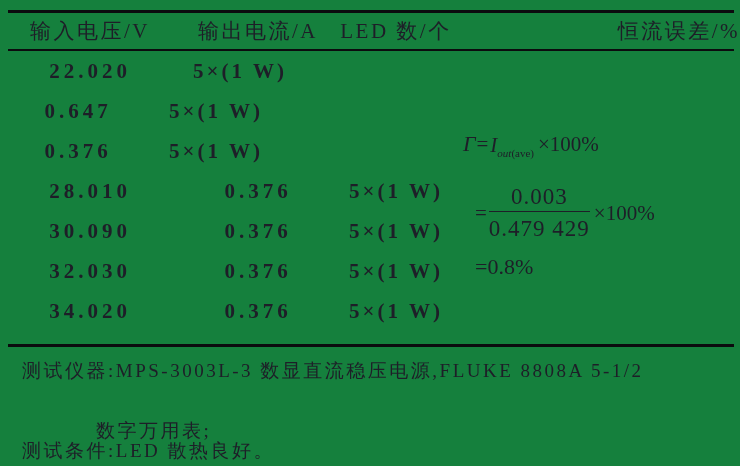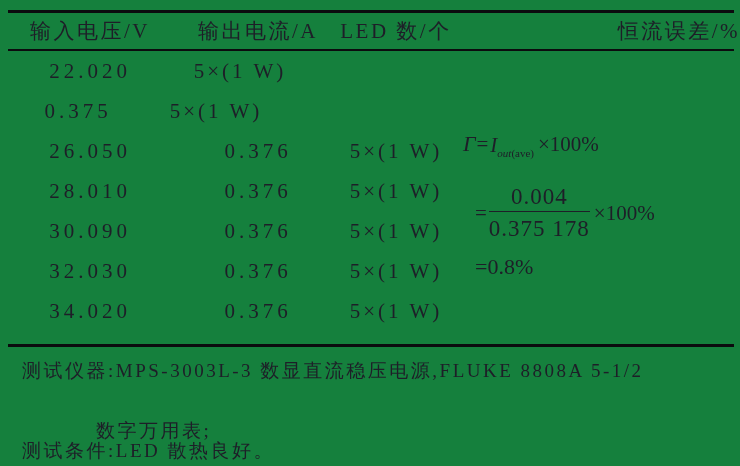--- a/index.html
+++ b/index.html
@@ -20,21 +20,21 @@
   .header-row {
     position:absolute; top:13px; left:0; width:740px; height:36px;
     display:flex; align-items:center;
     font-size:21px; letter-spacing:2.5px;
   }
   .c1 { width:180px; text-align:center; }
   .c2 { width:156px; text-align:center; }
   .c3 { width:120px; text-align:center; }
   .c4 { width:284px; text-align:right; }
 
-  .rows { position:absolute; top:51px; left:0; width:740px; }
+  .rows { position:absolute; top:51px; left:0; width:740px;font-weight:bold; }
   .tr { display:flex; align-items:center; height:40px; }
   .td { font-size:21px; letter-spacing:4px; }
   .td.c3 { letter-spacing:3px; }
 
   .formula {
     position:absolute; left:463px; top:110px; width:274px;
     font-size:21px; color:#1e1e28;
   }
   .f-line { display:flex; align-items:center; }
   .f-line1 { height:68px; }
@@ -70,25 +70,24 @@
   </div>
 
   <div class="rule rule-mid"></div>
 
   <div class="rows">
     <div class="tr">
       <div class="td c1">22.020</div>
       <div class="td c3">5×(1 W)</div>
     </div>
     <div class="tr">
-      <div class="td c2">0.375</div>
+      <div class="td c2">0.647</div>
       <div class="td c3">5×(1 W)</div>
     </div>
     <div class="tr">
-      <div class="td c1">26.050</div>
       <div class="td c2">0.376</div>
       <div class="td c3">5×(1 W)</div>
     </div>
     <div class="tr">
       <div class="td c1">28.010</div>
       <div class="td c2">0.376</div>
       <div class="td c3">5×(1 W)</div>
     </div>
     <div class="tr">
       <div class="td c1">30.090</div>
@@ -114,22 +113,22 @@
       <span class="frac">
         <span class="den">
           <span class="ivar">I</span><sub><span class="ivar">out</span><span class="ss">(ave)</span></sub>
         </span>
       </span>
       <span class="times">×100%</span>
     </div>
     <div class="f-line f-line2">
       <span>=</span>
       <span class="frac">
-        <span class="num big">0.004</span>
-        <span class="den big">0.375 178</span>
+        <span class="num big">0.003</span>
+        <span class="den big">0.479 429</span>
       </span>
       <span class="times">×100%</span>
     </div>
     <div class="f-line3">=0.8%</div>
   </div>
 
   <div class="rule rule-bottom"></div>
 
   <div class="note note-1">测试仪器:MPS-3003L-3 数显直流稳压电源,FLUKE 8808A 5-1/2</div>
   <div class="note note-2">数字万用表;</div>

